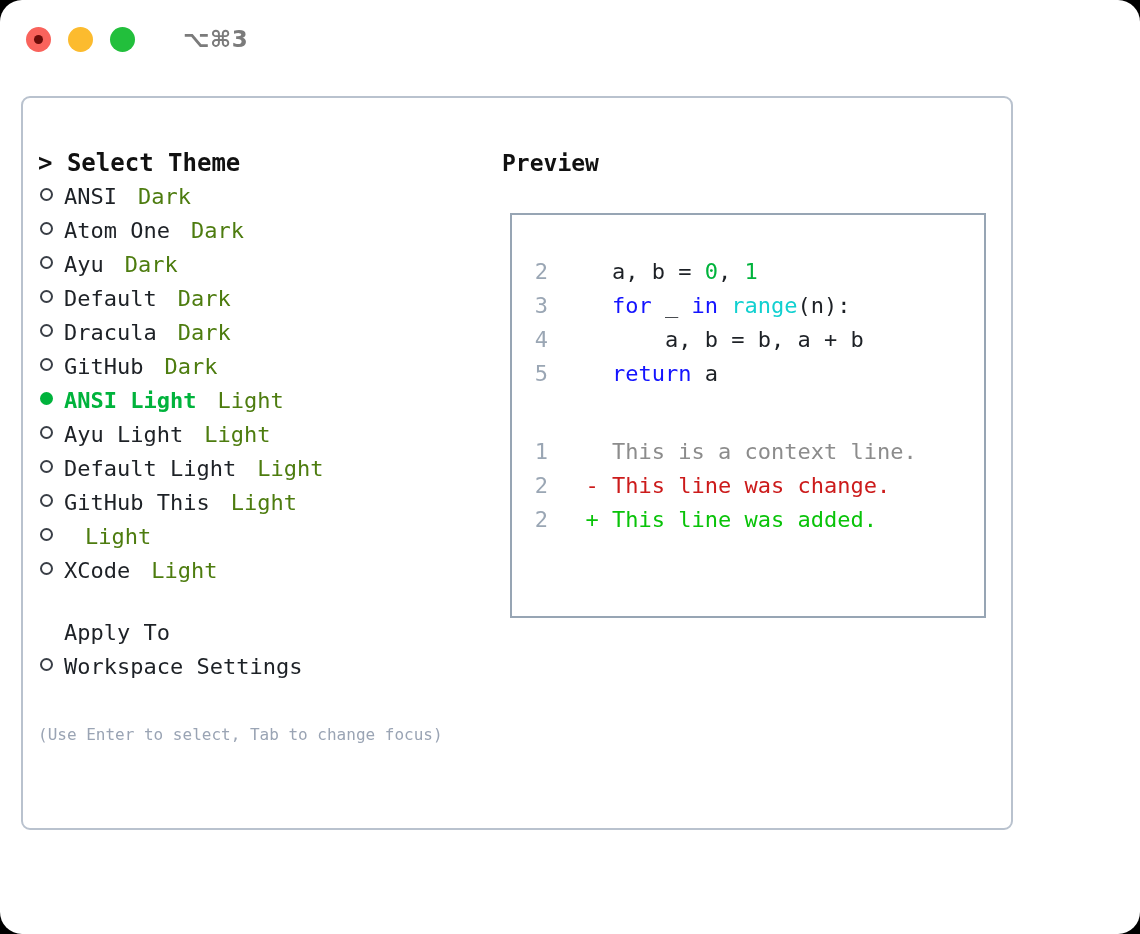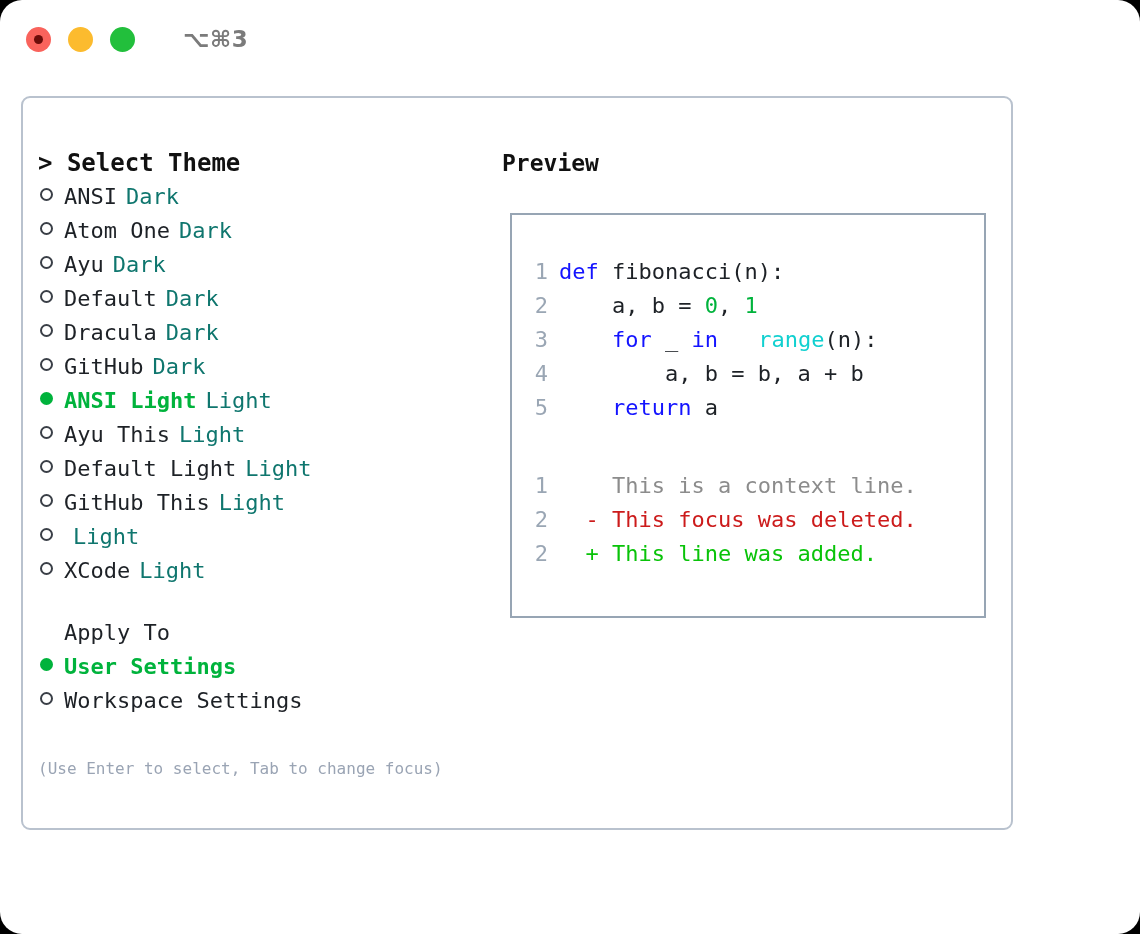--- a/index.html
+++ b/index.html
@@ -136,22 +136,23 @@
     border: 2px solid #00b33c;
   }
   .opt-name {
     color: #1d2126;
   }
   .opt-row.selected .opt-name {
     color: #00b33c;
     font-weight: bold;
   }
   .opt-tag {
-    color: #0f766e;
+    color: #4d7c0f;
     padding-left: 9px;
+    margin-left: 12px;
   }
 
   .group-label {
     font-size: 22px;
     color: #1d2126;
     line-height: 34px;
     height: 34px;
     padding-left: 26px;
     white-space: pre;
   }
@@ -197,21 +198,21 @@
     white-space: pre;
   }
   .lno {
     color: #9aa6b4;
     display: inline-block;
     width: 22px;
     text-align: right;
     margin-right: 11px;
   }
   .kw   { color: #1414ff; }
-  .fn   { color: #11d0d0; margin-left: 27px; }
+  .fn   { color: #11d0d0; }
   .num  { color: #00b33c; }
   .plain{ color: #1d2126; }
 
   .diff-gap { height: 44px; }
   .d-ctx { color: #8c8c8c; }
   .d-del { color: #cc1b1b; }
   .d-add { color: #09c309; }
 </style>
 </head>
 <body>
@@ -233,52 +234,50 @@
       <div class="left-col">
         <div class="section-header">&gt; Select Theme</div>
         <div class="opt-list" id="theme-list">
             <div class="opt-row"><span class="bullet"><span class="dot hollow"></span></span><span class="opt-name">ANSI</span><span class="opt-tag">Dark</span></div>
             <div class="opt-row"><span class="bullet"><span class="dot hollow"></span></span><span class="opt-name">Atom One</span><span class="opt-tag">Dark</span></div>
             <div class="opt-row"><span class="bullet"><span class="dot hollow"></span></span><span class="opt-name">Ayu</span><span class="opt-tag">Dark</span></div>
             <div class="opt-row"><span class="bullet"><span class="dot hollow"></span></span><span class="opt-name">Default</span><span class="opt-tag">Dark</span></div>
             <div class="opt-row"><span class="bullet"><span class="dot hollow"></span></span><span class="opt-name">Dracula</span><span class="opt-tag">Dark</span></div>
             <div class="opt-row"><span class="bullet"><span class="dot hollow"></span></span><span class="opt-name">GitHub</span><span class="opt-tag">Dark</span></div>
             <div class="opt-row selected"><span class="bullet"><span class="dot filled"></span></span><span class="opt-name">ANSI Light</span><span class="opt-tag">Light</span></div>
-            <div class="opt-row"><span class="bullet"><span class="dot hollow"></span></span><span class="opt-name">Ayu This</span><span class="opt-tag">Light</span></div>
+            <div class="opt-row"><span class="bullet"><span class="dot hollow"></span></span><span class="opt-name">Ayu Light</span><span class="opt-tag">Light</span></div>
             <div class="opt-row"><span class="bullet"><span class="dot hollow"></span></span><span class="opt-name">Default Light</span><span class="opt-tag">Light</span></div>
             <div class="opt-row"><span class="bullet"><span class="dot hollow"></span></span><span class="opt-name">GitHub This</span><span class="opt-tag">Light</span></div>
             <div class="opt-row"><span class="bullet"><span class="dot hollow"></span></span><span class="opt-tag">Light</span></div>
             <div class="opt-row"><span class="bullet"><span class="dot hollow"></span></span><span class="opt-name">XCode</span><span class="opt-tag">Light</span></div>
           </div>
 
         <div class="spacer-sm"></div>
         <div class="group-label">Apply To</div>
         <div class="opt-list" id="apply-list">
-            <div class="opt-row selected"><span class="bullet"><span class="dot filled"></span></span><span class="opt-name">User Settings</span></div>
             <div class="opt-row"><span class="bullet"><span class="dot hollow"></span></span><span class="opt-name">Workspace Settings</span></div>
           </div>
 
         <div class="spacer-md"></div>
         <div class="hint">(Use Enter to select, Tab to change focus)</div>
       </div>
 
       <div class="right-col">
         <div class="preview-title">Preview</div>
         <div class="preview-box">
           <div id="code-block">
-              <div class="code-line"><span class="lno">1</span><span class="kw">def</span><span class="plain"> fibonacci(n):</span></div>
               <div class="code-line"><span class="lno">2</span><span class="plain">    a, b = </span><span class="num">0</span><span class="plain">, </span><span class="num">1</span></div>
               <div class="code-line"><span class="lno">3</span><span class="plain">    </span><span class="kw">for</span><span class="plain"> _ </span><span class="kw">in</span><span class="plain"> </span><span class="fn">range</span><span class="plain">(n):</span></div>
               <div class="code-line"><span class="lno">4</span><span class="plain">        a, b = b, a + b</span></div>
               <div class="code-line"><span class="lno">5</span><span class="plain">    </span><span class="kw">return</span><span class="plain"> a</span></div>
             </div>
           <div class="diff-gap"></div>
           <div id="diff-block">
               <div class="code-line"><span class="lno">1</span><span class="d-ctx">    </span><span class="d-ctx">This is a context line.</span></div>
-              <div class="code-line"><span class="lno">2</span><span class="d-del">  - </span><span class="d-del">This focus was deleted.</span></div>
+              <div class="code-line"><span class="lno">2</span><span class="d-del">  - </span><span class="d-del">This line was change.</span></div>
               <div class="code-line"><span class="lno">2</span><span class="d-add">  + </span><span class="d-add">This line was added.</span></div>
             </div>
         </div>
       </div>
 
     </div>
   </div>
 </div>
 
 </body></html>

